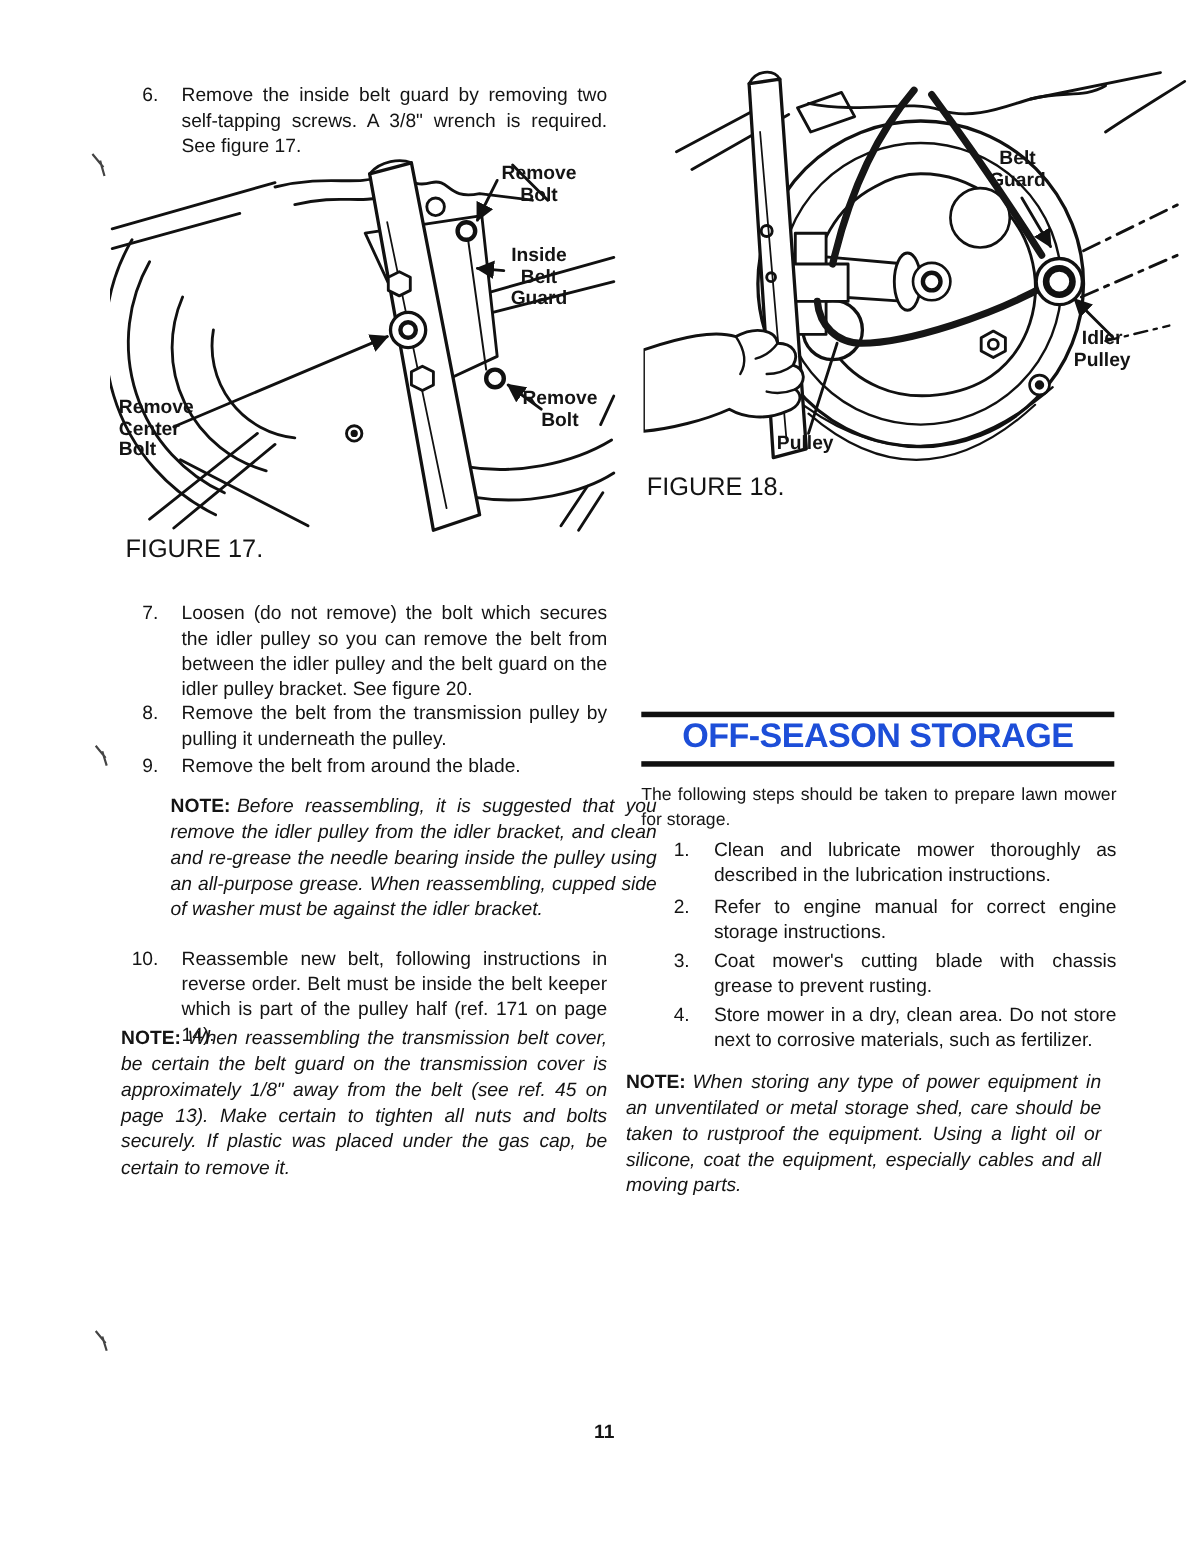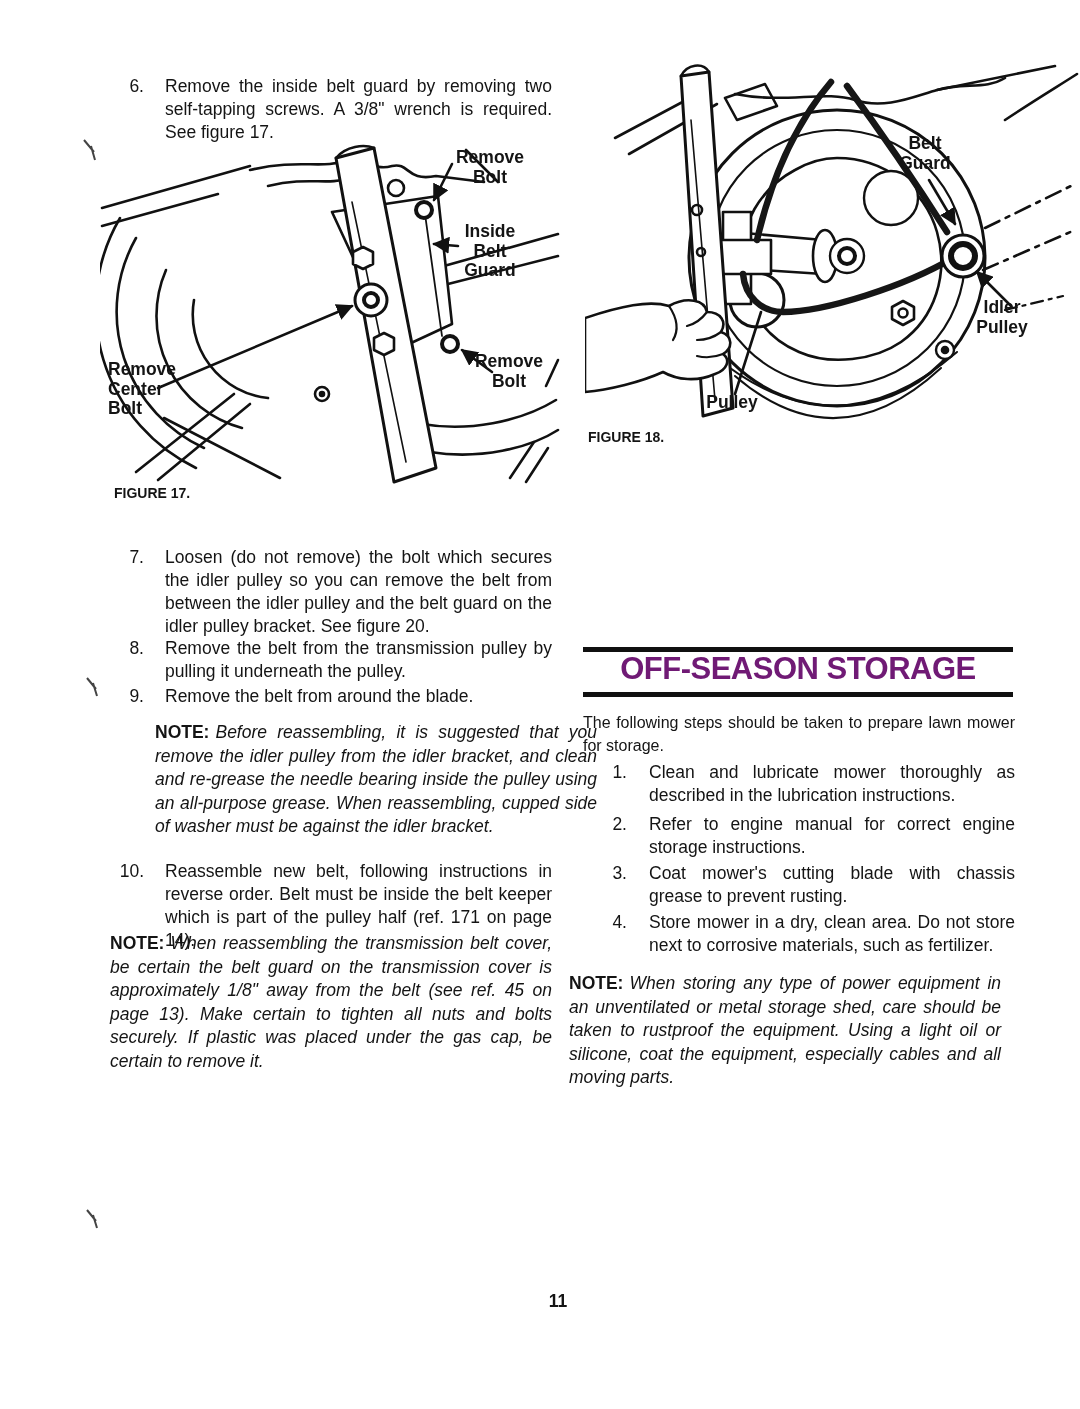--- a/index.html
+++ b/index.html
@@ -18,25 +18,25 @@
   .step-r .num{width:44px;padding-right:10px;}
   .note{font-size:17.5px;line-height:23.5px;text-align:justify;}
   .note .nlabel{font-weight:bold;padding-right:6px;}
   .note .ntext{font-style:italic;}
   .fig{position:absolute;}
   .fig svg{position:absolute;left:0;top:0;}
   .fig-label{
     position:absolute;font-weight:bold;font-size:17.5px;line-height:19.5px;
     white-space:pre-line;text-align:center;
   }
-  .fig-caption{font-weight:bold;font-size:14px;}
+  .fig-caption{font-weight:normal;font-size:23px;}
   .heading-rule{position:absolute;height:4.5px;background:#101010;width:430px;left:583px;}
   .main-heading{
     position:absolute;left:583px;width:430px;text-align:center;
-    font-weight:bold;font-size:31px;letter-spacing:-0.5px;color:#701a75;
+    font-weight:bold;font-size:31px;letter-spacing:-0.5px;color:#1d4ed8;
   }
   .intro{font-size:16px;line-height:23px;text-align:justify;}
   .page-num{font-weight:bold;font-size:17.5px;}
   .tick{position:absolute;}
 </style>
 </head>
 <body>
 
 <div class="page">
 
@@ -259,15 +259,15 @@
   </div>
   <div class="abs step step-r" style="left:583px;top:911px;width:432px;">
     <span class="num">4.</span>
     <span class="body">Store mower in a dry, clean area. Do not store next to corrosive materials, such as fertilizer.</span>
   </div>
 
   <div class="abs note" style="left:569px;top:972px;width:432px;">
     <span class="nlabel">NOTE:</span><span class="ntext">When storing any type of power equipment in an unventilated or metal storage shed, care should be taken to rustproof the equipment. Using a light oil or silicone, coat the equipment, especially cables and all moving parts.</span>
   </div>
 
-  <div class="abs page-num" style="left:540px;top:1291px;width:36px;text-align:center;">11</div>
+  <div class="abs page-num" style="left:540px;top:1291px;width:36px;">11</div>
 
 </div>
 
 </body></html>

